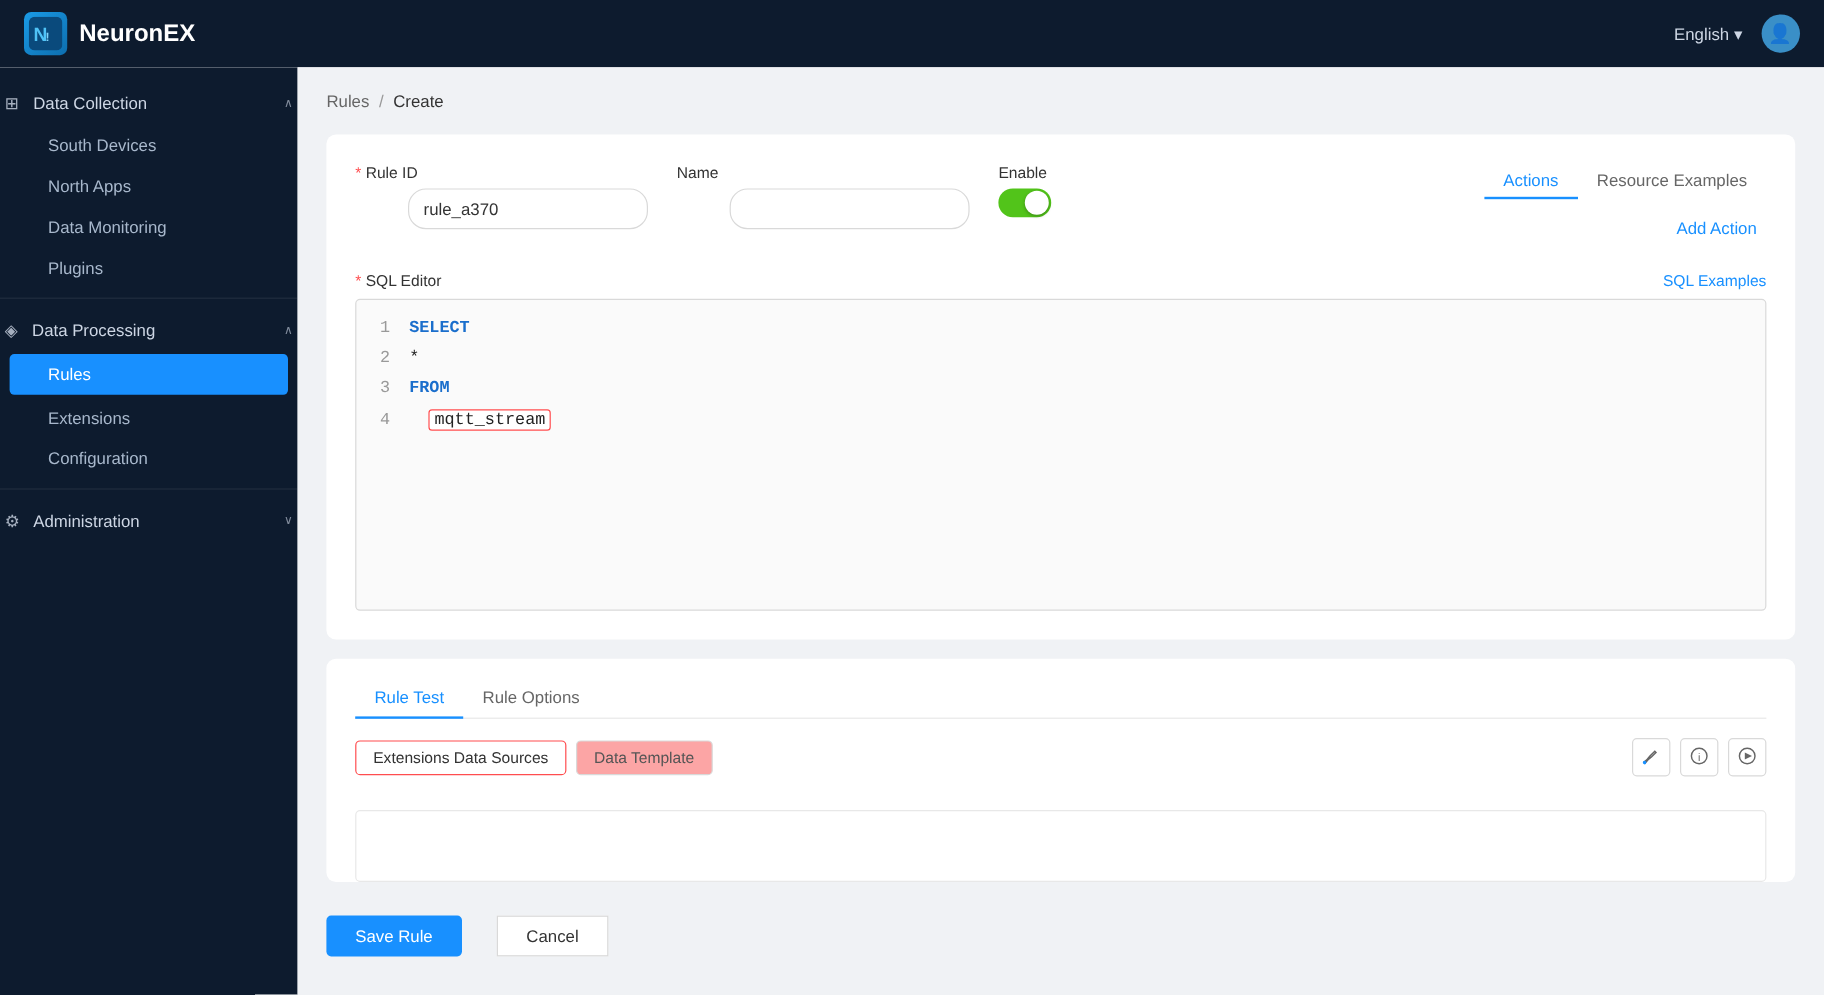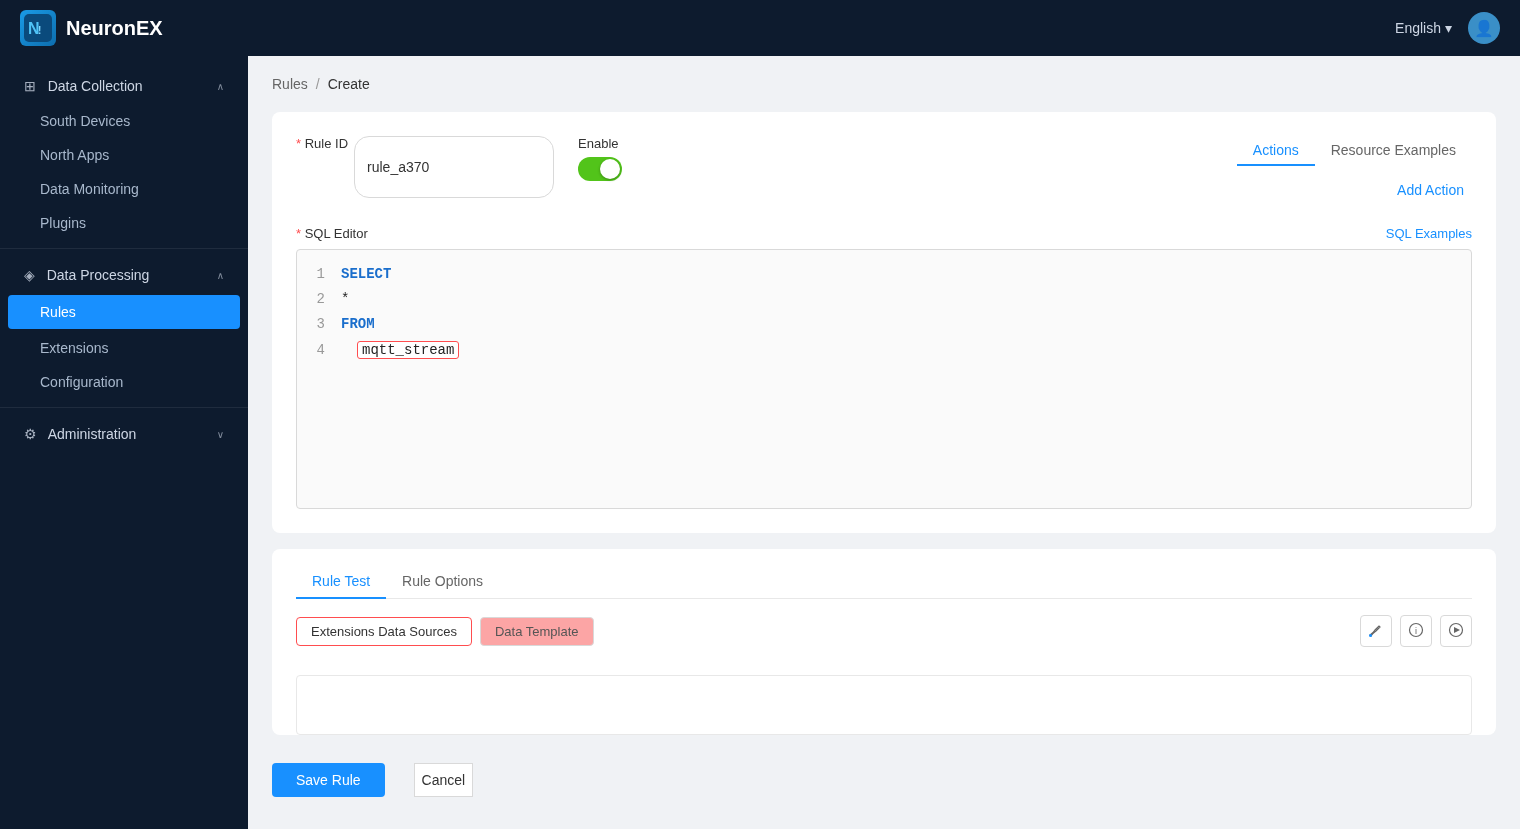--- a/index.html
+++ b/index.html
@@ -77,21 +77,21 @@
       overflow-y: auto;
       padding-top: 8px;
     }
     .sidebar-section {
       padding: 4px 0;
     }
     .sidebar-group-header {
       display: flex;
       align-items: center;
       justify-content: space-between;
-      padding: 10px 24px;
+      padding: 10px 4px;
       cursor: pointer;
       color: #cdd6e4;
       font-size: 14px;
       font-weight: 500;
     }
     .sidebar-group-header .icon-left {
       margin-right: 8px;
       opacity: 0.8;
     }
     .sidebar-group-header .icon-right {
@@ -128,36 +128,37 @@
       align-items: center;
       gap: 8px;
       margin-bottom: 20px;
       font-size: 14px;
     }
     .breadcrumb-link { color: #666; cursor: pointer; }
     .breadcrumb-sep { color: #999; }
     .breadcrumb-current { color: #333; font-weight: 500; }
     .field-group {
       display: flex;
-      flex-direction: row;
+      flex-direction: column;
       gap: 6px;
     }
     .field-label {
       font-size: 13px;
       color: #333;
       font-weight: 500;
     }
     .field-input {
       border: 1px solid #d9d9d9;
       border-radius: 15px;
-      padding: 22px 12px;
+      padding: 8px 12px;
       font-size: 14px;
       color: #333;
       outline: none;
       width: 200px;
+      margin-left: 44px;
     }
 
     
     .toggle-wrap {
       display: flex;
       flex-direction: column;
       gap: 2px;
     }
     .toggle {
       width: 44px;
@@ -341,21 +342,21 @@
       border: none;
       padding: 8px 24px;
       border-radius: 4px;
       font-size: 14px;
       cursor: pointer;
     }
     .btn-default {
       background: white;
       color: #333;
       border: 1px solid #d9d9d9;
-      padding: 8px 7px;
+      padding: 8px 24px;
       border-radius: 0;
       font-size: 14px;
       cursor: pointer;
     }
 
     .full-form {
       background: white;
       border-radius: 8px;
       padding: 24px;
       margin-bottom: 16px;
@@ -460,20 +461,24 @@
       <div style="display:flex; align-items:flex-start; gap:24px; margin-bottom:24px;">
 
         <div class="field-group">
           <div class="field-label">
             <span style="color:#ff4d4f;">*</span>
             <span>Rule ID</span>
           </div>
           <input class="field-input" type="text" value="rule_a370" style="">
         </div>
 
+        <div class="field-group">
+          <div class="field-label">Name</div>
+          <input class="field-input" type="text" placeholder="" style="">
+        </div>
 
         <div class="toggle-wrap">
           <div class="field-label">Enable</div>
           <div class="toggle">
             <div class="toggle-thumb"></div>
           </div>
         </div>
 
         <div style="margin-left:auto; display:flex; flex-direction:column; align-items:flex-end;">
           <div style="display:flex; gap:0;">

